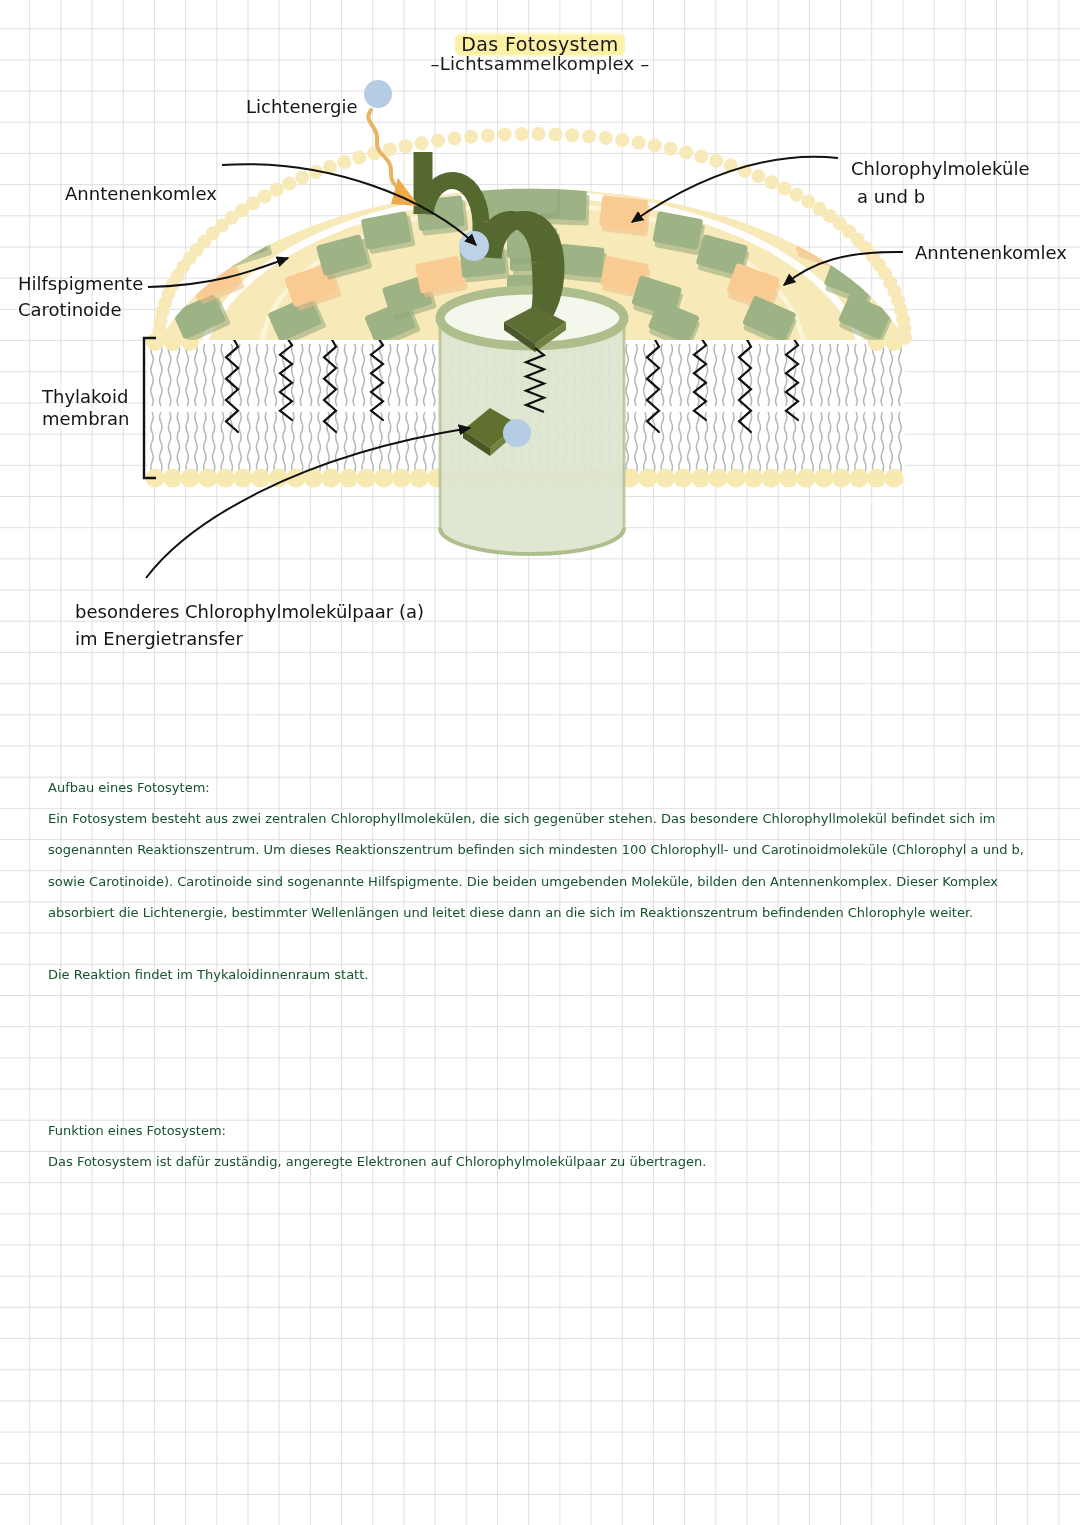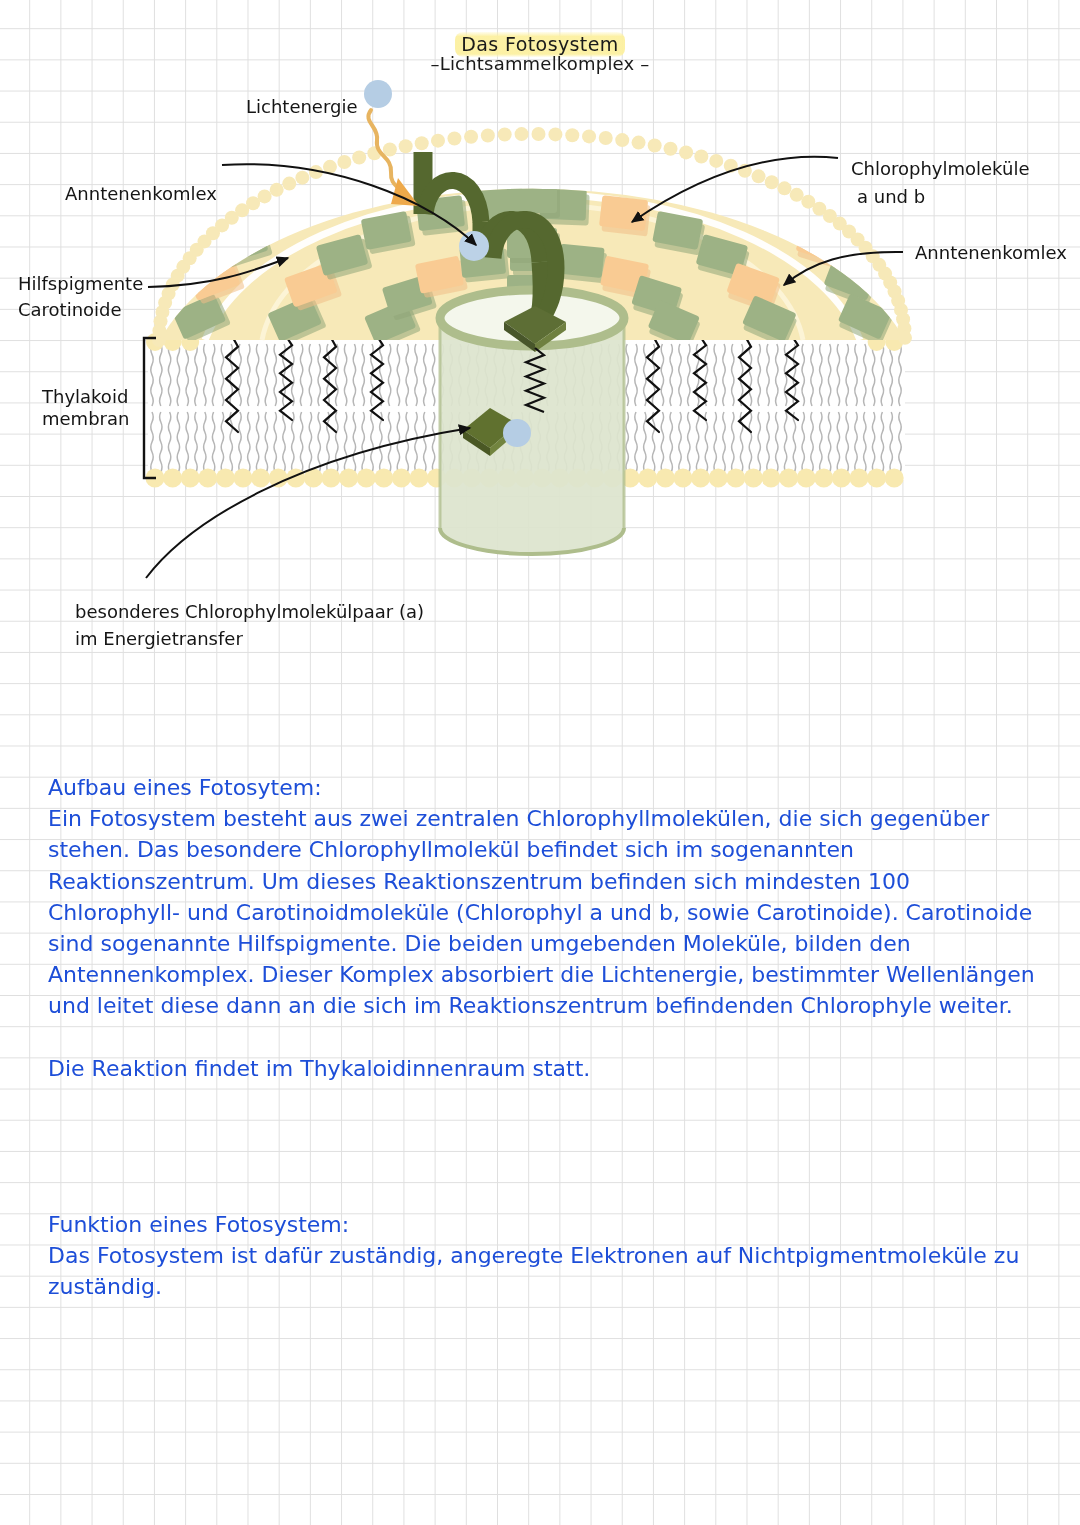--- a/index.html
+++ b/index.html
@@ -31,21 +31,21 @@
     padding:1px 6px 2px 6px;border-radius:8px;
   }
   #subtitle-wrap{position:absolute;left:0;top:53px;width:1080px;text-align:center;}
   #subtitle{font-size:18px;color:#1a1a1a;letter-spacing:.2px;}
 
   
   .lbl{position:absolute;font-size:18px;color:#151515;line-height:27px;white-space:pre;}
 
   
   #body-copy{position:absolute;left:48px;top:772px;width:1000px;}
-  .para{font-size:22px;line-height:31.2px;color:#1d4ed8;margin:0;}
+  .para{font-size:13px;line-height:31.2px;color:#14532d;margin:0;}
   .para.head{margin:0;}
   .spacer-1{height:31px;}
   .spacer-2{height:125px;}
 
   
   #diagram{position:absolute;left:0;top:0;width:1080px;height:700px;}
 </style>
 </head>
 <body>
 
@@ -615,16 +615,16 @@
   <div class="lbl" style="left:75px;top:598px;">besonderes Chlorophylmolekülpaar (a)</div>
   <div class="lbl" style="left:75px;top:625px;">im Energietransfer</div>
 
   <div id="body-copy">
     <p class="para head">Aufbau eines Fotosytem:</p>
     <p class="para">Ein Fotosystem besteht aus zwei zentralen Chlorophyllmolekülen, die sich gegenüber stehen. Das besondere Chlorophyllmolekül befindet sich im sogenannten Reaktionszentrum. Um dieses Reaktionszentrum befinden sich mindesten 100 Chlorophyll- und Carotinoidmoleküle (Chlorophyl a und b, sowie Carotinoide).  Carotinoide sind sogenannte Hilfspigmente. Die beiden umgebenden Moleküle, bilden den Antennenkomplex. Dieser Komplex absorbiert die Lichtenergie, bestimmter Wellenlängen und leitet diese dann an die sich im Reaktionszentrum befindenden Chlorophyle weiter.</p>
     <div class="spacer-1"></div>
     <p class="para">Die Reaktion findet im Thykaloidinnenraum statt.</p>
     <div class="spacer-2"></div>
     <p class="para head">Funktion eines Fotosystem:</p>
-    <p class="para">Das Fotosystem ist dafür zuständig, angeregte Elektronen auf Nichtpigmentmoleküle zu zuständig.</p>
+    <p class="para">Das Fotosystem ist dafür zuständig, angeregte Elektronen auf Chlorophylmolekülpaar zu übertragen.</p>
   </div>
 
 </div>
 
 </body></html>

